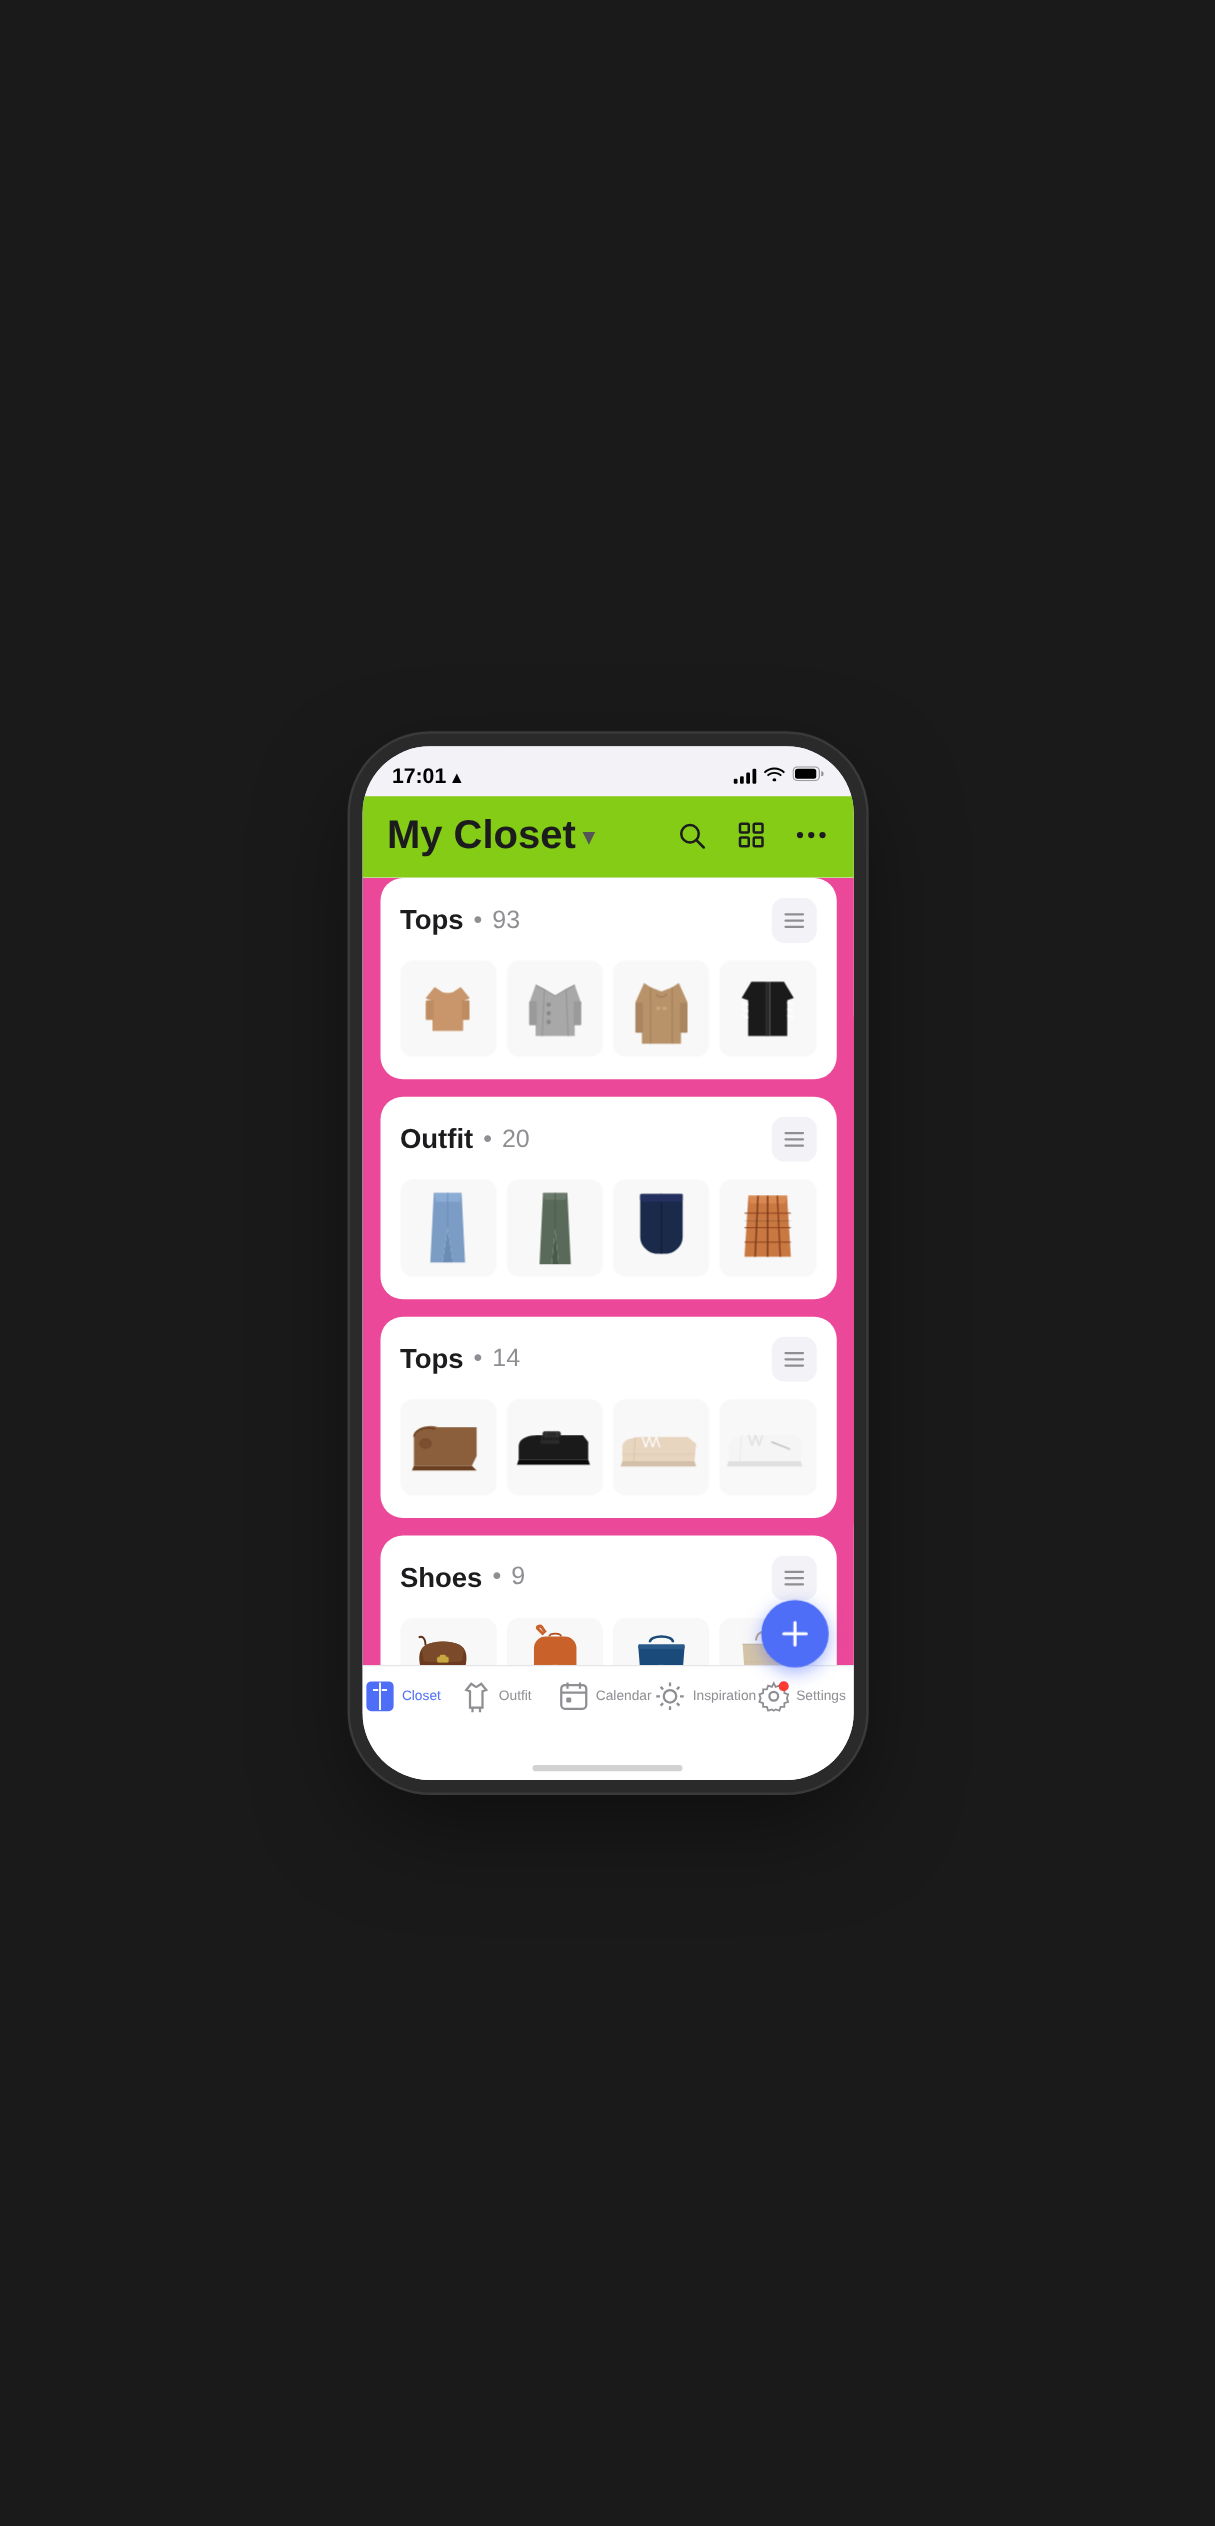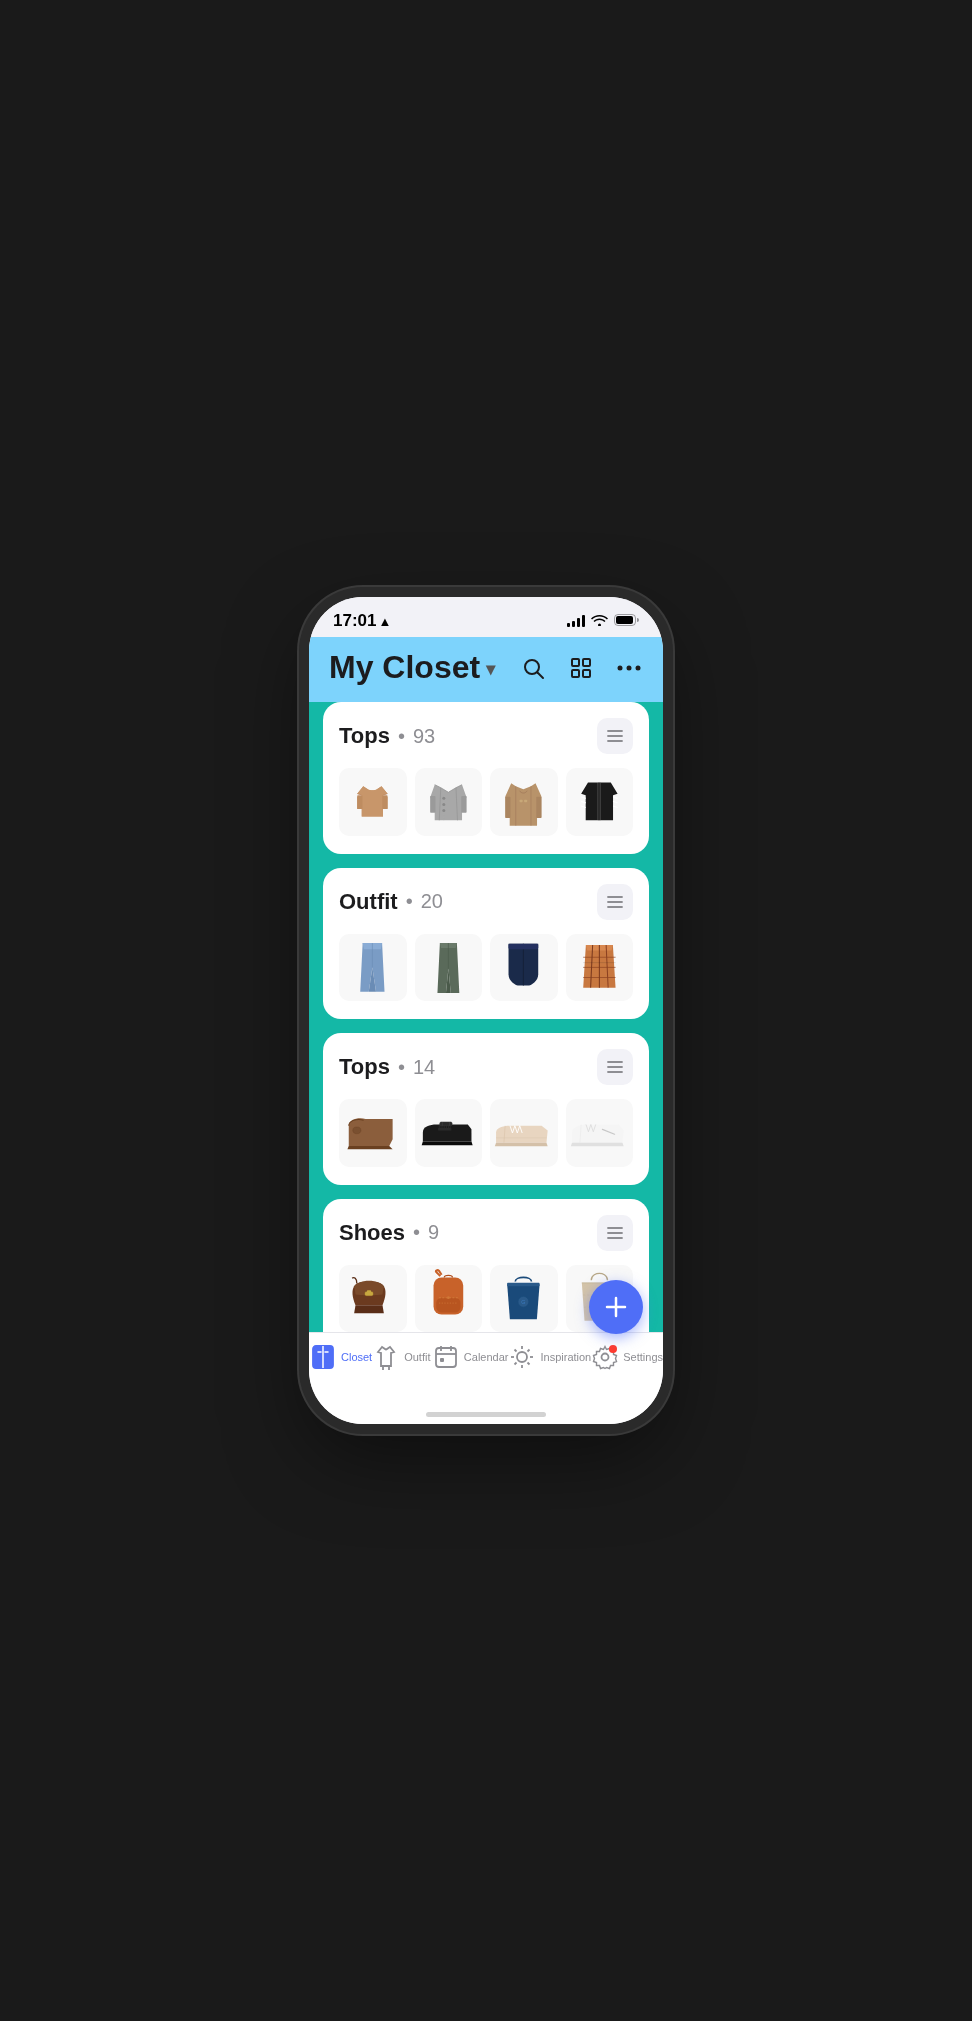--- a/index.html
+++ b/index.html
@@ -6,21 +6,21 @@
     * { box-sizing: border-box; margin: 0; padding: 0; }
     body {
       background: #1a1a1a;
       display: flex;
       justify-content: center;
       align-items: center;
       min-height: 100vh;
       font-family: -apple-system, BlinkMacSystemFont, 'SF Pro Display', 'Helvetica Neue', sans-serif;
     }
     .phone-frame {
-      width: 354px;
+      width: 393px;
       min-height: 810px;
       background: #f2f2f7;
       border-radius: 54px;
       overflow: hidden;
       position: relative;
       box-shadow: 0 0 0 10px #2a2a2a, 0 0 0 12px #3a3a3a, 0 30px 80px rgba(0,0,0,0.5);
     }
     .status-bar {
       background: #f2f2f7;
       padding: 14px 24px 6px;
@@ -44,21 +44,21 @@
       gap: 2px;
       height: 12px;
     }
     .signal-bar {
       background: #000;
       width: 3px;
       border-radius: 1px;
     }
 
     .header {
-      background: #7dd3fc;
+      background: #84cc16;
       padding: 12px 20px 16px;
       display: flex;
       justify-content: space-between;
       align-items: center;
     }
     .header-title {
       font-size: 32px;
       font-weight: 700;
       color: #1c1c1e;
       display: flex;
@@ -76,21 +76,21 @@
       display: flex;
       align-items: center;
       justify-content: center;
       cursor: pointer;
     }
 
     .scroll-area {
       overflow-y: auto;
       height: calc(810px - 56px - 68px - 56px);
       padding: 0 14px 16px;
-      background: #14b8a6;
+      background: #ec4899;
       text-align: right;
     }
 
     .section-card {
       background: #fff;
       border-radius: 18px;
       margin-bottom: 14px;
       padding: 16px 16px 18px;
       overflow: hidden;
     }

